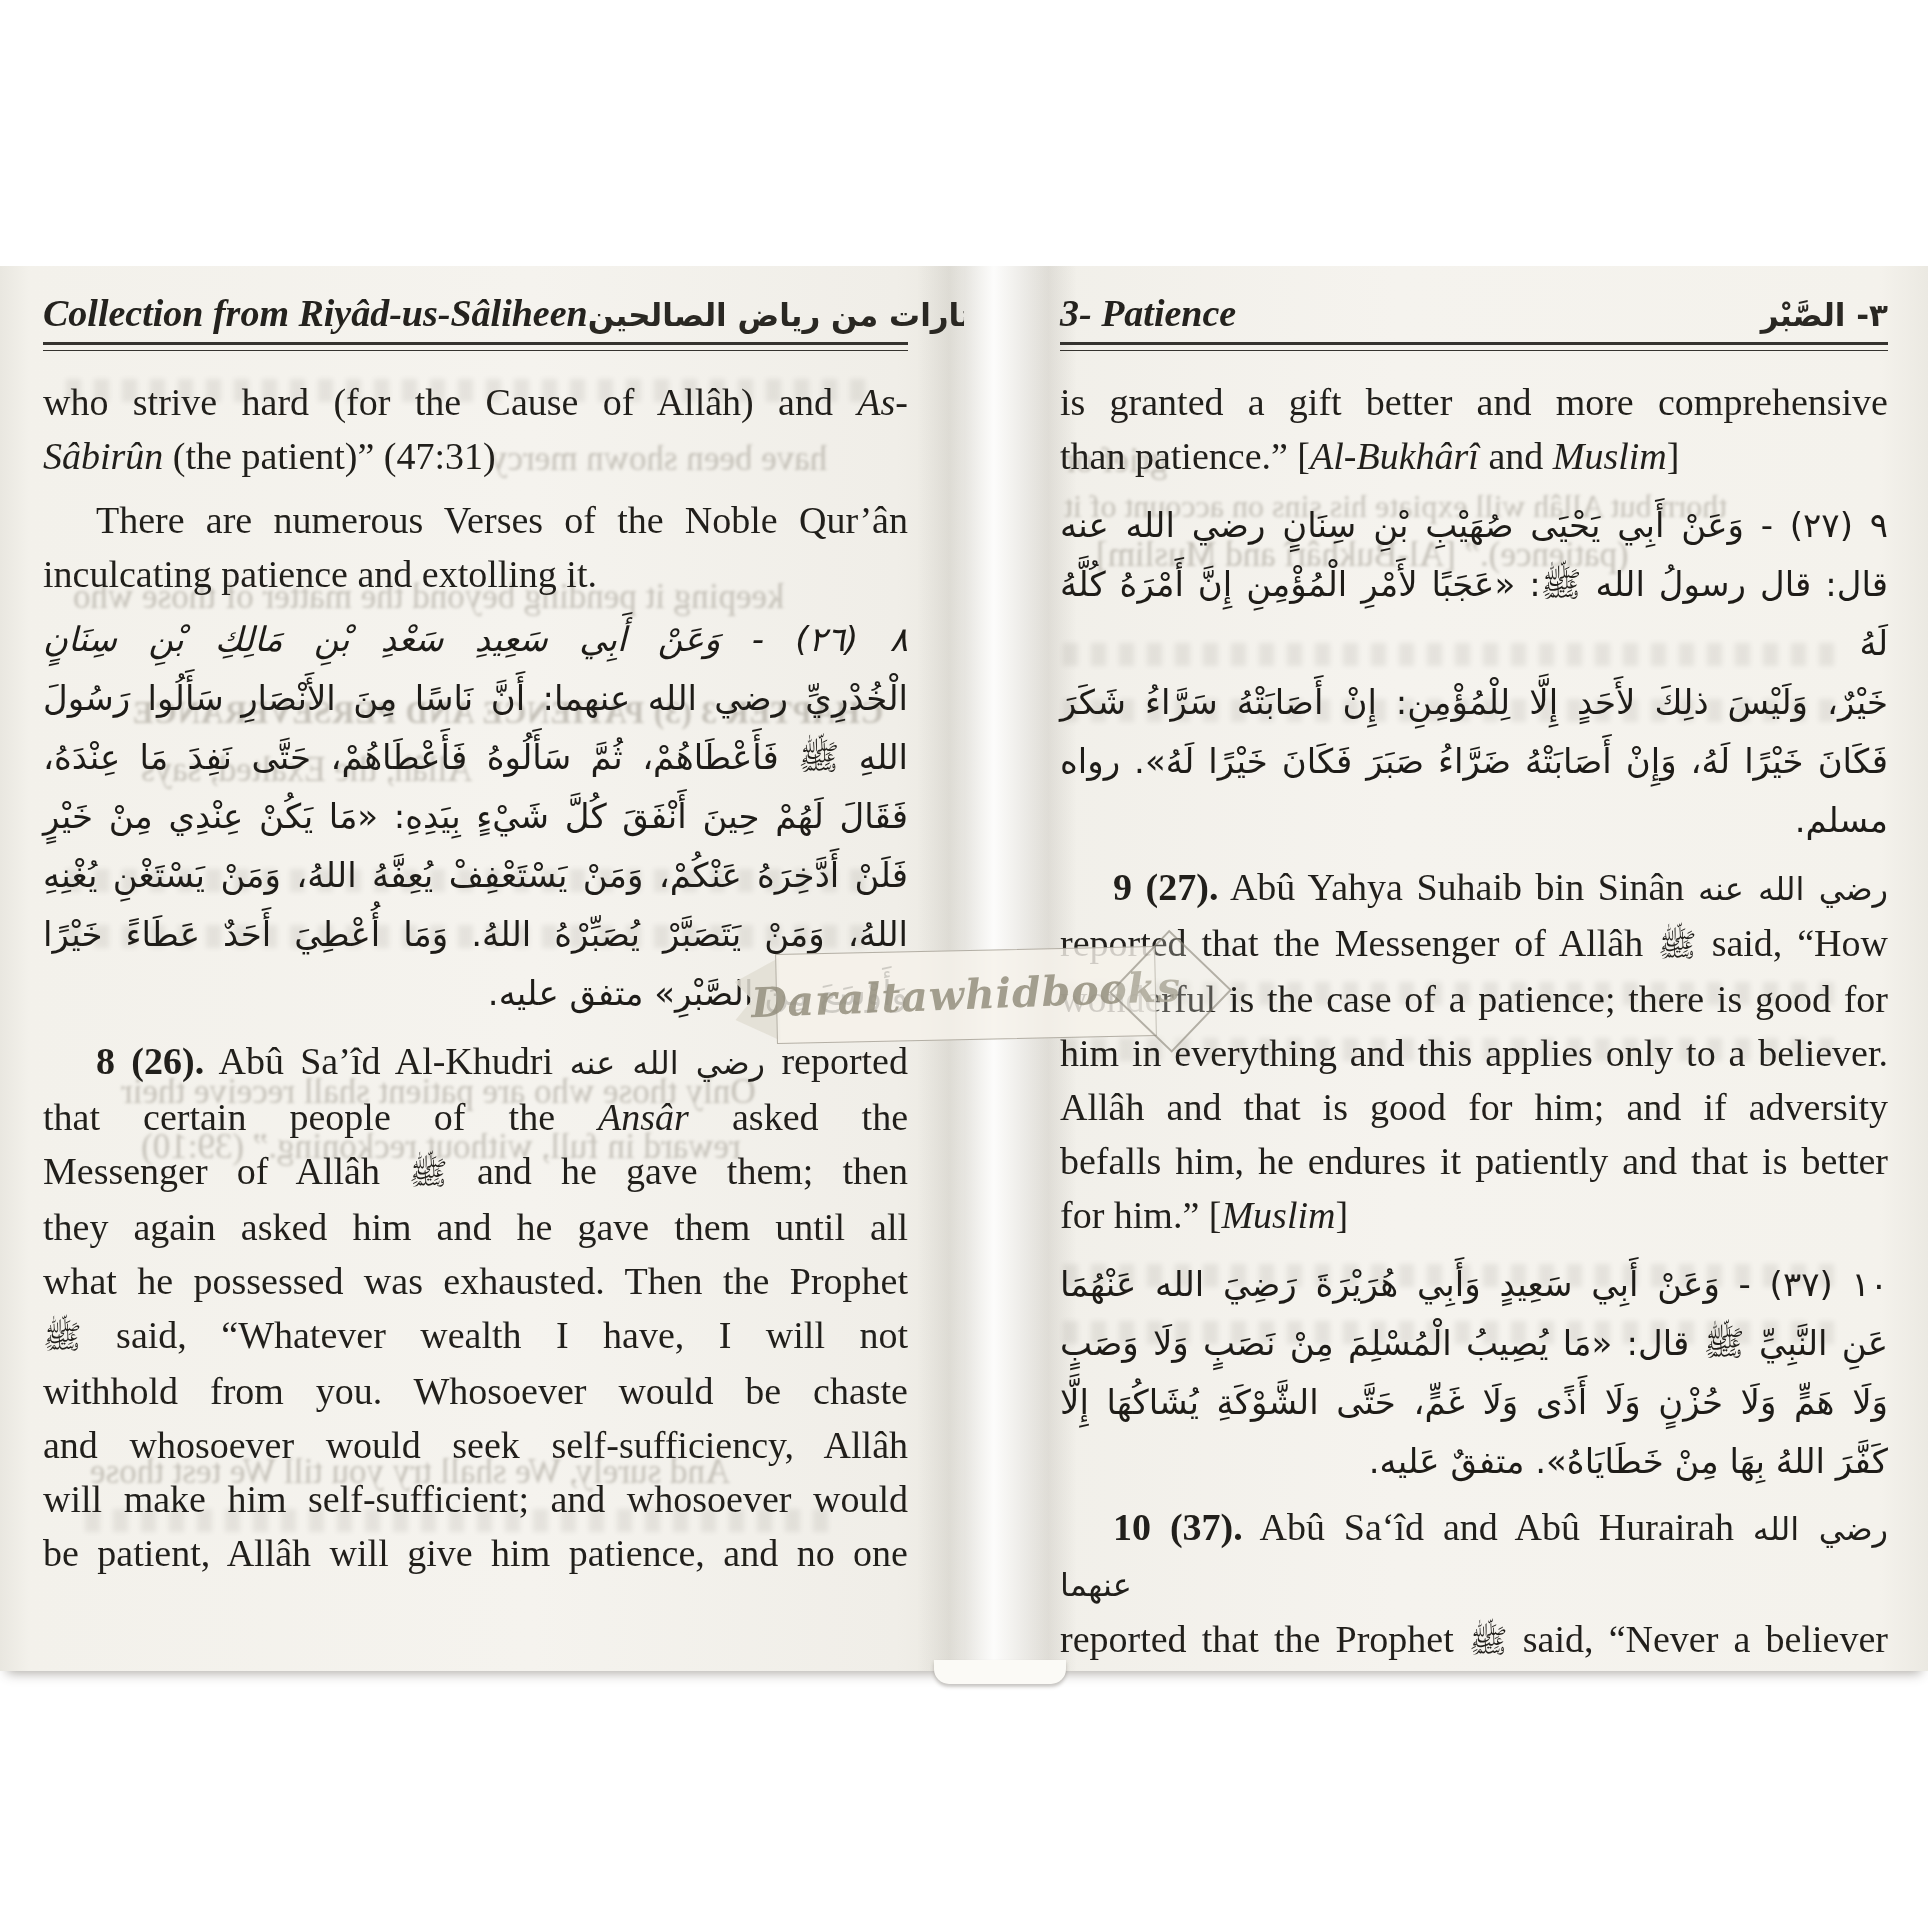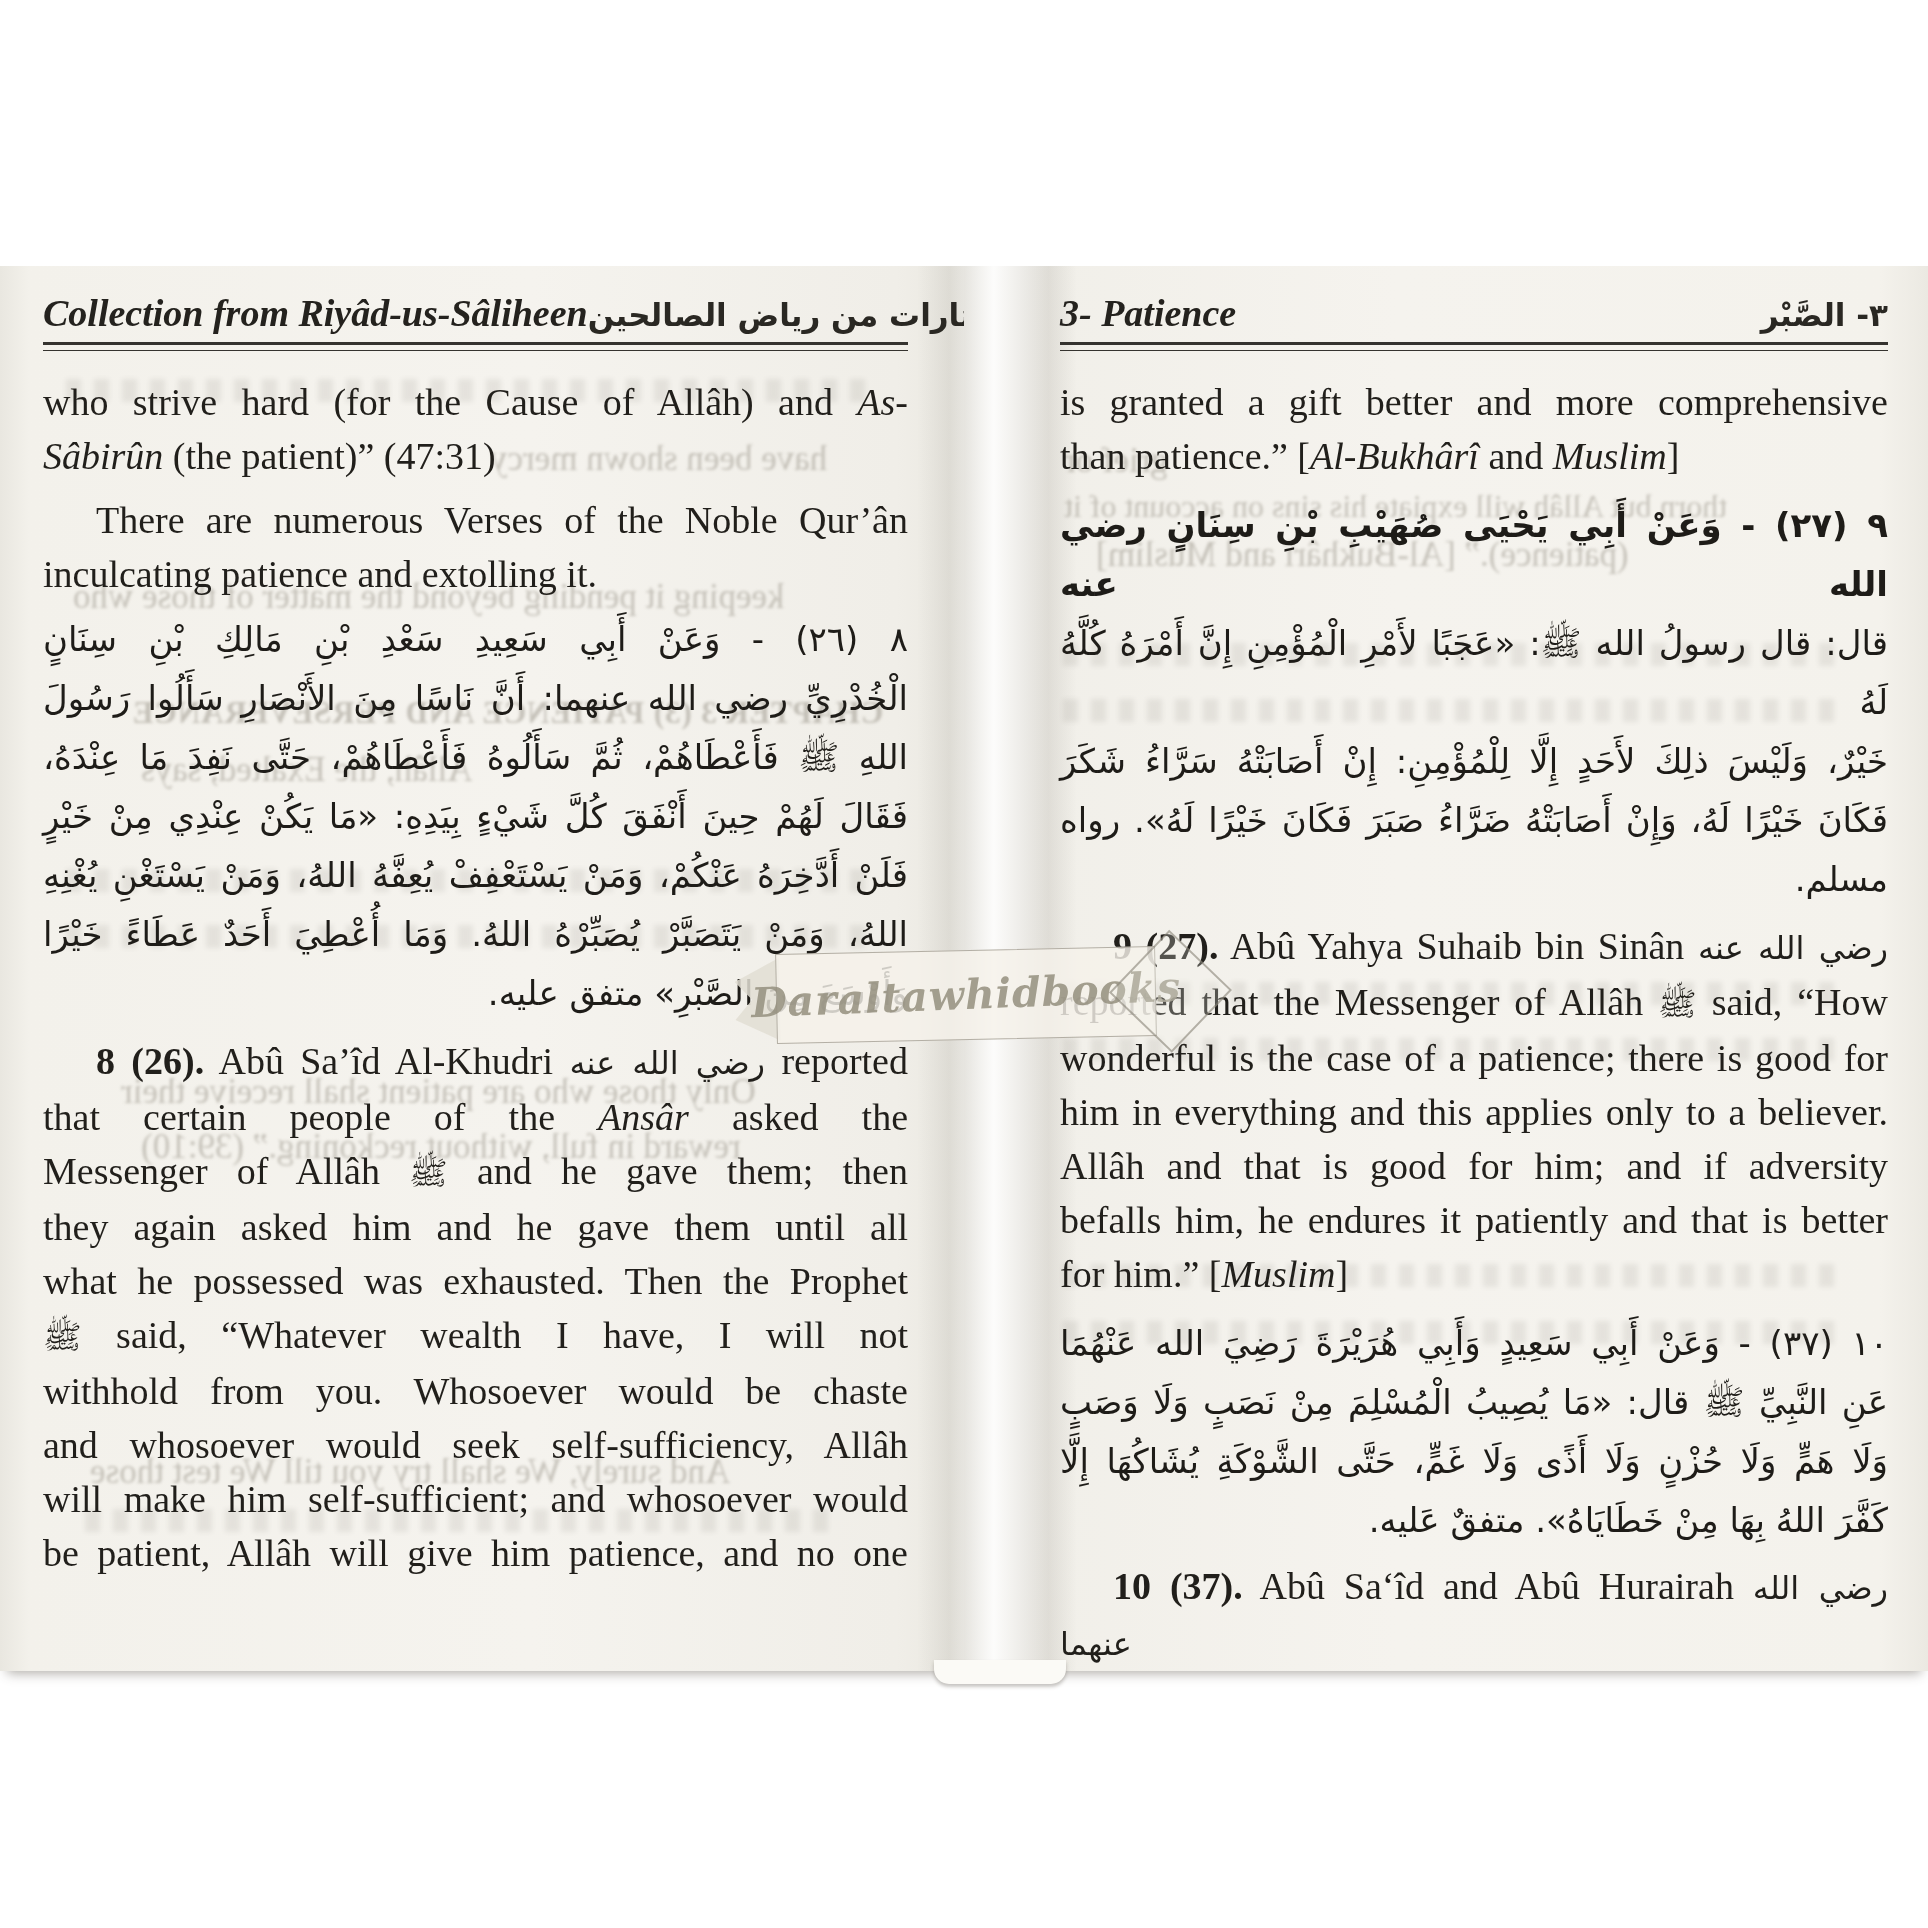--- a/index.html
+++ b/index.html
@@ -83,21 +83,21 @@
         <div class="head">
           <span class="ht-en">Collection from Riyâd-us-Sâliheen</span>
           <span class="ht-ar" dir="rtl">مختارات من رياض الصالحين</span>
         </div>
         <div class="rule"></div>
         <div>
             <div class="ln en j">who strive hard (for the Cause of Allâh) and <i>As-</i></div>
             <div class="ln en l"><i>Sâbirûn</i> (the patient)” (47:31)</div>
             <div class="ln en j ind" style="margin-top: 9.4px;">There are numerous Verses of the Noble Qur’ân</div>
             <div class="ln en l">inculcating patience and extolling it.</div>
-            <div class="ln ar j" style="margin-top: 9.4px;">٨ (٢٦) - وَعَنْ أَبِي سَعِيدِ سَعْدِ بْنِ مَالِكِ بْنِ سِنَانٍ</div>
+            <div class="ln ar j" style="margin-top: 9.4px; font-style: italic;">٨ (٢٦) - وَعَنْ أَبِي سَعِيدِ سَعْدِ بْنِ مَالِكِ بْنِ سِنَانٍ</div>
             <div class="ln ar j">الْخُدْرِيِّ رضي الله عنهما: أَنَّ نَاسًا مِنَ الأَنْصَارِ سَأَلُوا رَسُولَ</div>
             <div class="ln ar j">اللهِ ﷺ فَأَعْطَاهُمْ، ثُمَّ سَأَلُوهُ فَأَعْطَاهُمْ، حَتَّى نَفِدَ مَا عِنْدَهُ،</div>
             <div class="ln ar j">فَقَالَ لَهُمْ حِينَ أَنْفَقَ كُلَّ شَيْءٍ بِيَدِهِ: «مَا يَكُنْ عِنْدِي مِنْ خَيْرٍ</div>
             <div class="ln ar j">فَلَنْ أَدَّخِرَهُ عَنْكُمْ، وَمَنْ يَسْتَعْفِفْ يُعِفَّهُ اللهُ، وَمَنْ يَسْتَغْنِ يُغْنِهِ</div>
             <div class="ln ar j">اللهُ، وَمَنْ يَتَصَبَّرْ يُصَبِّرْهُ اللهُ. وَمَا أُعْطِيَ أَحَدٌ عَطَاءً خَيْرًا</div>
             <div class="ln ar l">وَأَوْسَعَ مِنَ الصَّبْرِ» متفق عليه.</div>
             <div class="ln en j ind" style="margin-top: 11.3px;"><b>8 (26).</b> Abû Sa’îd Al-Khudri <span class="arin" dir="rtl">رضي الله عنه</span> reported</div>
             <div class="ln en j">that certain people of the <i>Ansâr</i> asked the</div>
             <div class="ln en j">Messenger of Allâh <span class="arin" dir="rtl">ﷺ</span> and he gave them; then</div>
             <div class="ln en j">they again asked him and he gave them until all</div>
@@ -126,21 +126,21 @@
       <div class="gbar" style="top:1055px;left:99px;width:782px;"></div>
       <div class="content">
         <div class="head">
           <span class="ht-en">3- Patience</span>
           <span class="ht-ar" dir="rtl">٣- الصَّبْر</span>
         </div>
         <div class="rule"></div>
         <div>
             <div class="ln en j">is granted a gift better and more comprehensive</div>
             <div class="ln en l">than patience.” [<i>Al-Bukhârî</i> and <i>Muslim</i>]</div>
-            <div class="ln ar j" style="margin-top: 13px; font-weight: bold;">٩ (٢٧) - وَعَنْ أَبِي يَحْيَى صُهَيْبِ بْنِ سِنَانٍ رضي الله عنه</div>
+            <div class="ln ar j" style="margin-top: 13px;">٩ (٢٧) - وَعَنْ أَبِي يَحْيَى صُهَيْبِ بْنِ سِنَانٍ رضي الله عنه</div>
             <div class="ln ar j">قال: قال رسولُ الله ﷺ: «عَجَبًا لأَمْرِ الْمُؤْمِنِ إِنَّ أَمْرَهُ كُلَّهُ لَهُ</div>
             <div class="ln ar j">خَيْرٌ، وَلَيْسَ ذلِكَ لأَحَدٍ إِلَّا لِلْمُؤْمِنِ: إِنْ أَصَابَتْهُ سَرَّاءُ شَكَرَ</div>
             <div class="ln ar j">فَكَانَ خَيْرًا لَهُ، وَإِنْ أَصَابَتْهُ ضَرَّاءُ صَبَرَ فَكَانَ خَيْرًا لَهُ». رواه</div>
             <div class="ln ar l">مسلم.</div>
             <div class="ln en j ind" style="margin-top: 9.4px;"><b>9 (27).</b> Abû Yahya Suhaib bin Sinân <span class="arin" dir="rtl">رضي الله عنه</span></div>
             <div class="ln en j">reported that the Messenger of Allâh <span class="arin" dir="rtl">ﷺ</span> said, “How</div>
             <div class="ln en j">wonderful is the case of a patience; there is good for</div>
             <div class="ln en j">him in everything and this applies only to a believer.</div>
             <div class="ln en j">Allâh and that is good for him; and if adversity</div>
             <div class="ln en j">befalls him, he endures it patiently and that is better</div>

